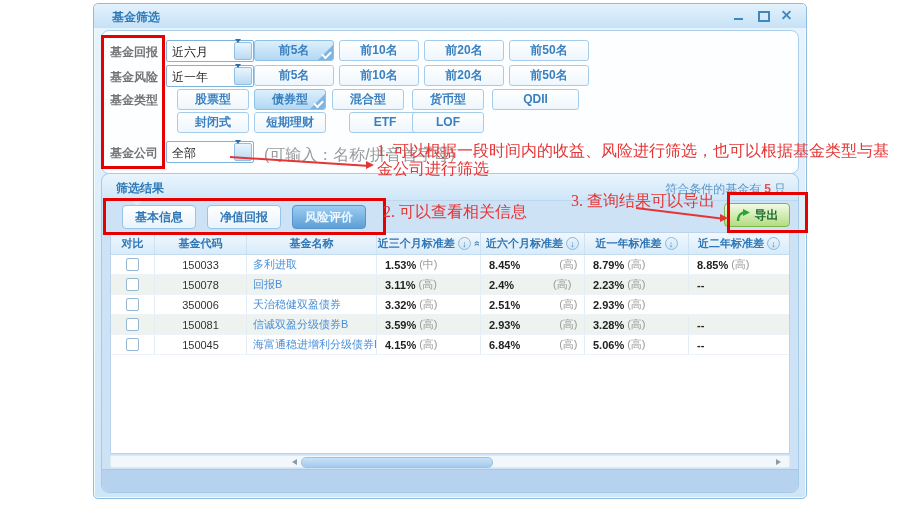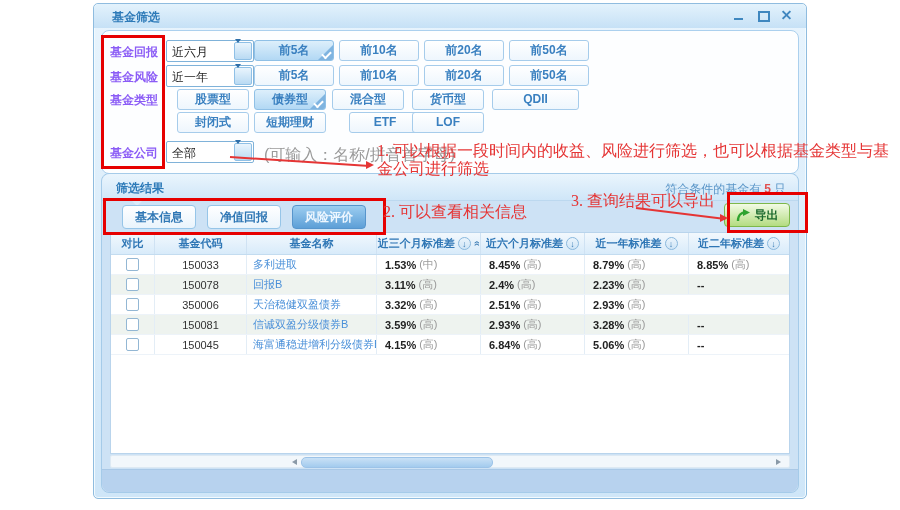--- a/index.html
+++ b/index.html
@@ -14,21 +14,21 @@
   .win-title{position:absolute;left:18px;top:5px;font-size:12px;font-weight:bold;color:#2d7ab8;}
   .win-controls{position:absolute;right:12px;top:5px;display:flex;gap:9px;}
   .wc{position:relative;width:15px;height:13px;cursor:default;}
   .wc-min i{position:absolute;left:3px;bottom:2px;width:9px;height:2px;background:#3f87bf;}
   .wc-max i{position:absolute;left:3px;top:2px;width:8px;height:7px;border:2px solid #3f87bf;}
   .wc-close i,.wc-close b{position:absolute;left:2px;top:5px;width:11px;height:2px;background:#3f87bf;}
   .wc-close i{transform:rotate(45deg);} .wc-close b{transform:rotate(-45deg);}
   
   .filter-panel{position:absolute;left:7px;top:26px;width:696px;height:142px;background:#fdfeff;
                 border:1px solid #abd0ee;border-radius:8px;}
-  .flabel{position:absolute;left:8px;font-size:12px;font-weight:bold;color:#8b5cf6;}
+  .flabel{position:absolute;left:8px;font-size:12px;font-weight:bold;color:#737373;}
   .dd{position:absolute;width:86px;height:20px;border:1px solid #7fb2d9;background:#fff;border-radius:2px;}
   .dd-val{position:absolute;left:5px;top:3px;font-size:12px;color:#222;}
   .dd-btn{position:absolute;right:1px;top:1px;width:16px;height:16px;border:1px solid #8fc0e6;
           border-radius:2px;background:linear-gradient(#eaf5fd,#b9daf3);}
   .dd-arrow{width:0;height:0;border:3.5px solid transparent;border-top:4.5px solid #2f6fa8;margin:7px auto 0;}
   .fbtn{position:absolute;height:19px;border:1px solid #a6cceb;border-radius:3px;
         background:linear-gradient(#ffffff,#eef6fd);color:#3a80c0;font-weight:bold;font-size:12px;
         text-align:center;line-height:19px;overflow:hidden;}
   .fbtn.sel{background:linear-gradient(#ddeffb,#b2d8f4);border-color:#8fc0e6;}
   .sel-corner{position:absolute;right:0;bottom:0;width:0;height:0;
@@ -50,21 +50,21 @@
        line-height:22px;text-align:center;}
   .tab.sel{background:linear-gradient(#9ccdf0,#5d9fd7);color:#eef7ff;border-color:#5795cc;}
   .export-btn{position:absolute;right:8px;top:29px;width:66px;height:24px;border:1px solid #7db84a;
               border-radius:4px;background:linear-gradient(#f2fbe5,#b4dc82);display:flex;align-items:center;
               justify-content:center;gap:4px;box-sizing:border-box;}
   .export-label{font-size:12px;font-weight:bold;color:#1c6a2e;}
   
   .tbl{position:absolute;left:8px;top:58px;width:680px;height:222px;background:#fff;border:1px solid #b9d4ec;
        box-sizing:border-box;overflow:hidden;}
   .th-row{display:flex;height:21px;background:linear-gradient(#f2f8fd,#d8ebfa);border-bottom:1px solid #c3dcf0;}
-  .c0{width:44px;}.c1{width:92px;}.c2{width:130px;}.c3{width:104px;}.c4{width:104px;}.c5{width:104px;}.c6{flex:1;}
+  .c0{width:44px;}.c1{width:92px;}.c2{width:130px;}.c3{width:104px;}.c4{width:104px;gap:36px;}.c5{width:104px;}.c6{flex:1;}
   .th{color:#2e76b5;font-size:11px;font-weight:bold;display:flex;align-items:center;justify-content:center;
       gap:3px;border-right:1px solid #cfe2f3;box-sizing:border-box;white-space:nowrap;}
   .th:last-child{border-right:none;}
   .sort-ic{width:13px;height:13px;border-radius:50%;background:linear-gradient(#eaf4fc,#cfe5f6);
            border:1px solid #8ab8dd;color:#3c7cb4;font-size:9px;line-height:12px;text-align:center;
            font-weight:normal;box-sizing:border-box;}
   .chev{color:#3c7cb4;font-size:10px;font-weight:bold;transform:rotate(-90deg);display:inline-block;}
   .tr{display:flex;height:19px;border-bottom:1px solid #edf3f9;font-size:11px;color:#333;}
   .tr.alt{background:#eef3ef;}
   .td{display:flex;align-items:center;height:100%;border-right:1px solid #e3edf6;box-sizing:border-box;

